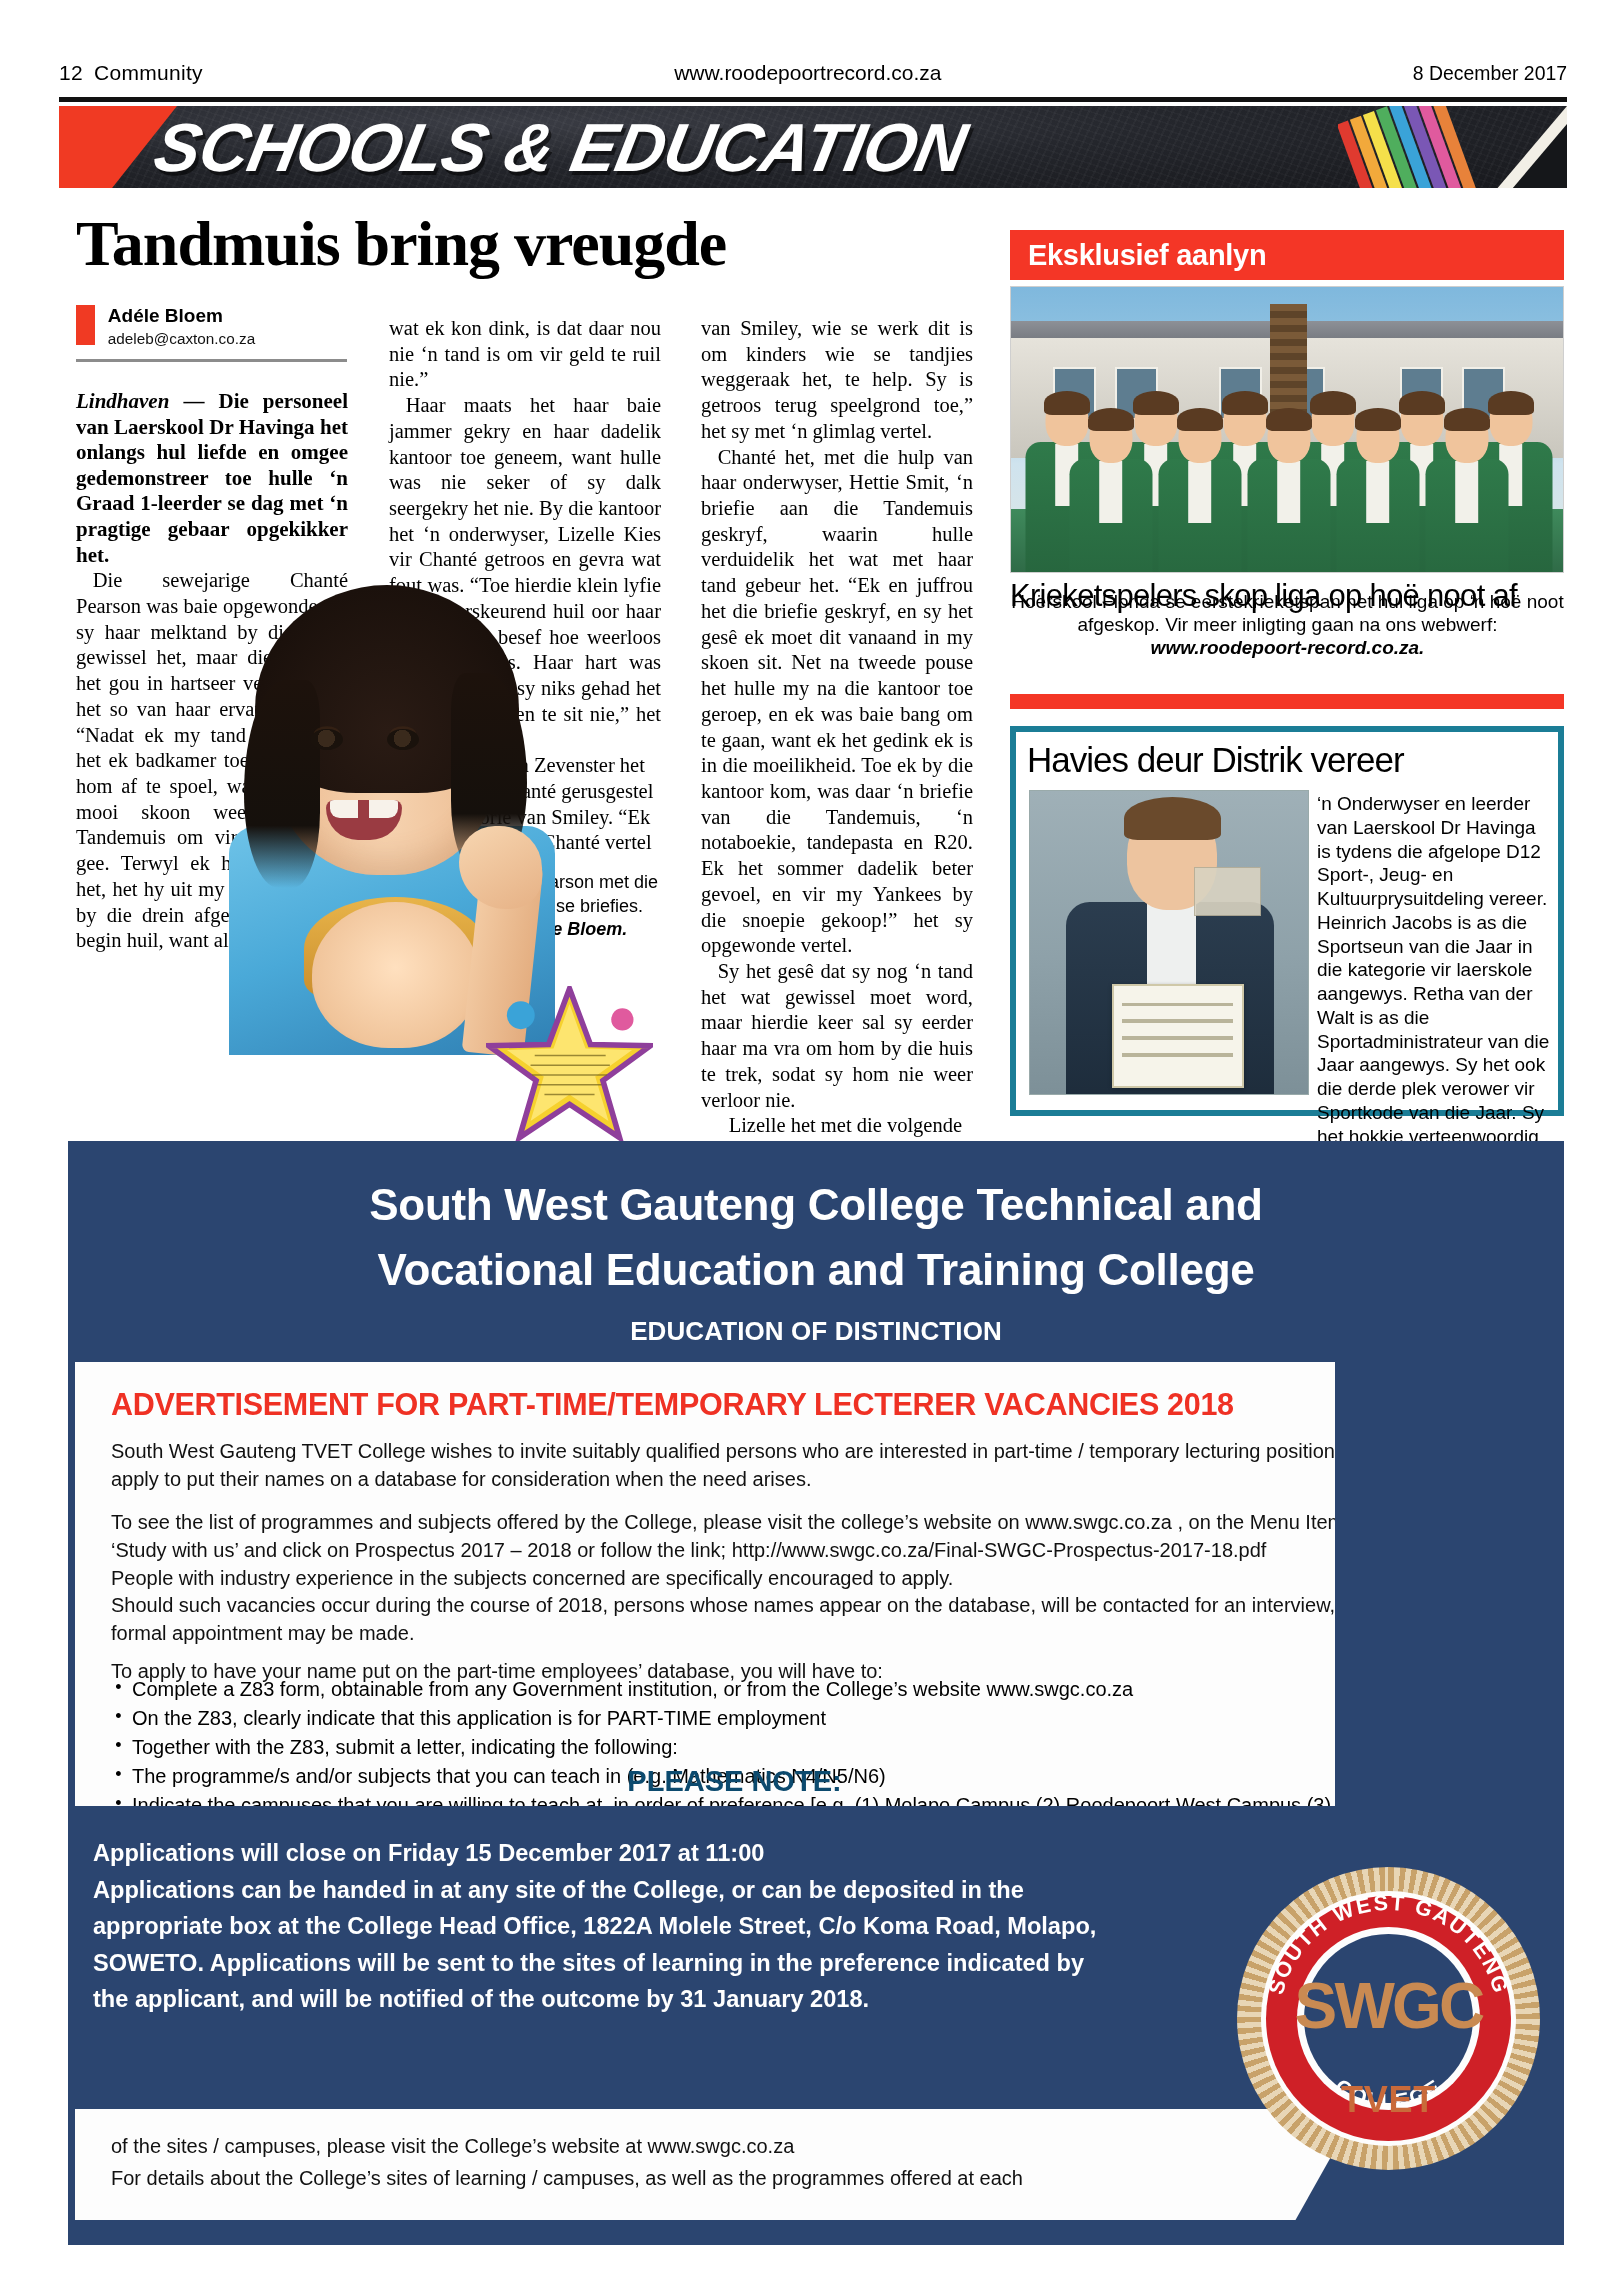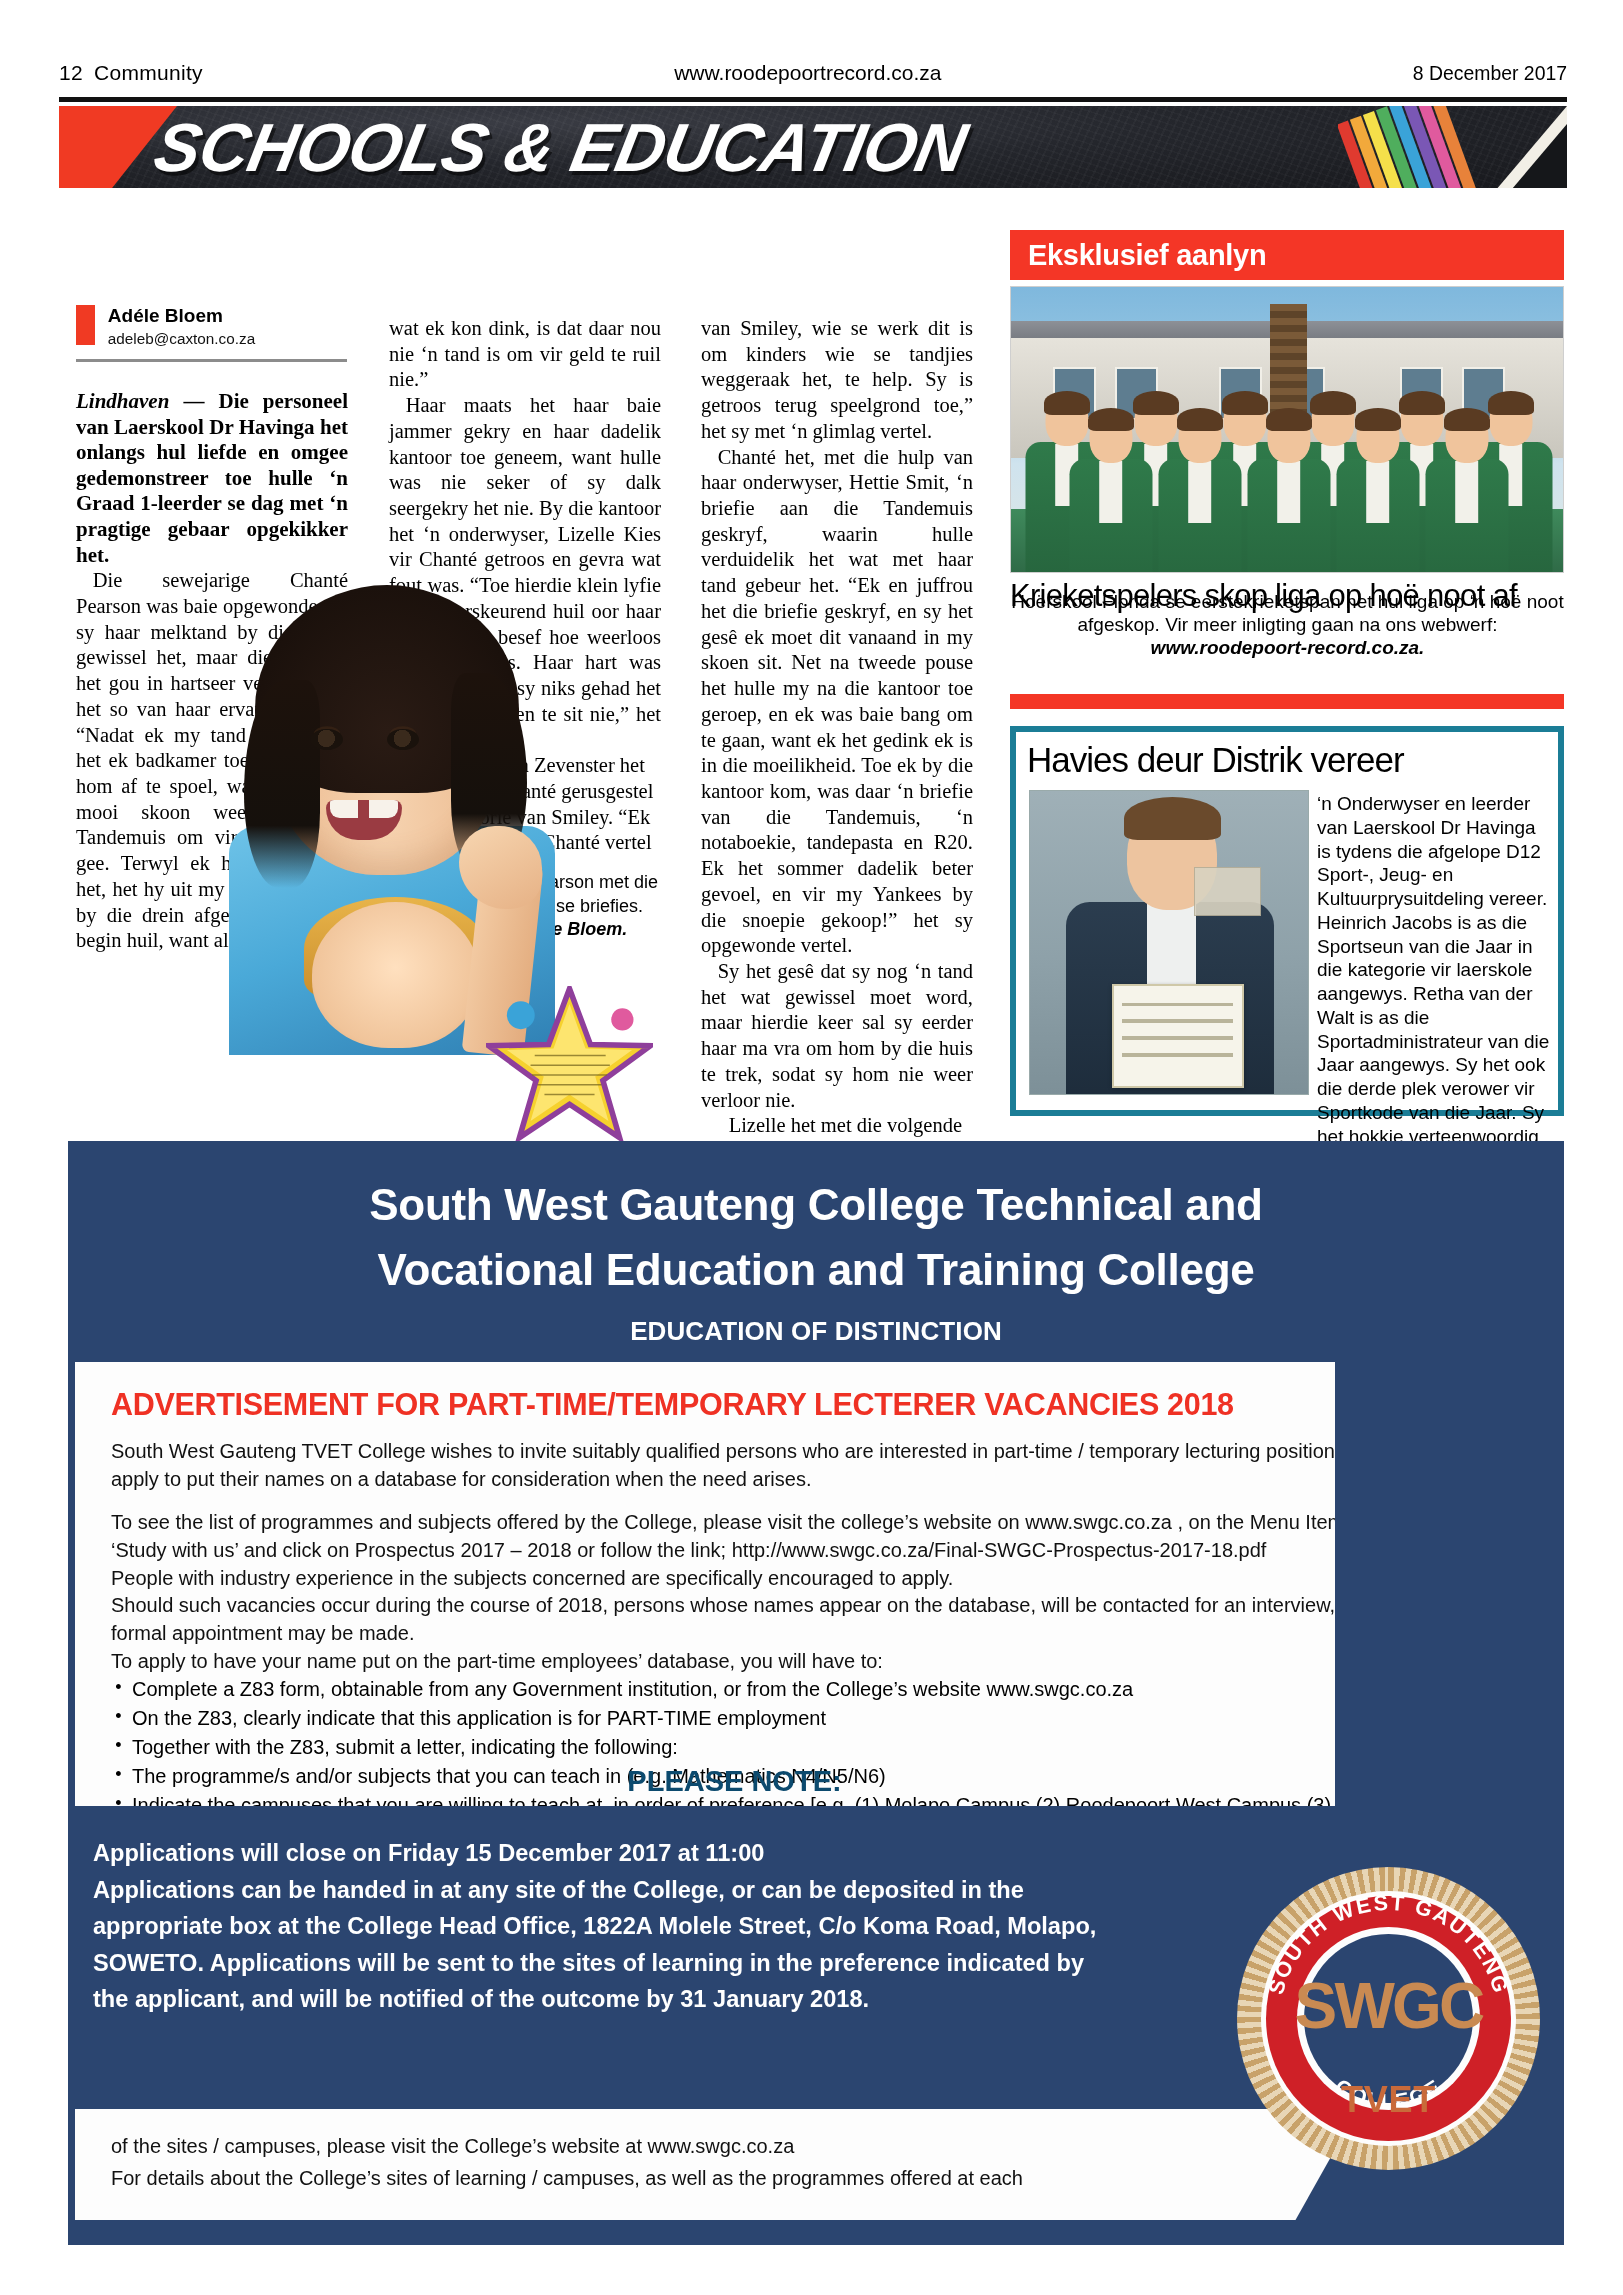--- a/index.html
+++ b/index.html
@@ -413,20 +413,21 @@
           <rect x="120" y="-30" width="17" height="170" fill="#7a57b5"></rect>
           <rect x="140" y="-30" width="17" height="170" fill="#e05a9e"></rect>
           <rect x="160" y="-30" width="17" height="170" fill="#e8823a"></rect>
         </g>
         <polygon points="230,118 330,0 330,118" fill="#f2efe6"></polygon>
         <polygon points="252,118 330,26 330,118" fill="#15171a"></polygon>
       </svg>
     </div>
   </div>
 
+  <div class="headline">Tandmuis bring vreugde</div>
 
   <div class="byline">
     <span class="redmark"></span>
     <span class="btxt">
       <span class="bname">Adéle Bloem</span><br>
       <span class="bmail">adeleb@caxton.co.za</span>
     </span>
     <div class="bline"></div>
   </div>
 
@@ -596,21 +597,21 @@
     <div class="adH2">Vocational Education and Training College</div>
     <div class="adSub">EDUCATION OF DISTINCTION</div>
 
     <div class="adWhite">
       <div class="adTitleRed">ADVERTISEMENT FOR PART-TIME/TEMPORARY LECTERER VACANCIES 2018</div>
       <div class="adP" style="left:36px; top:76px; width:1388px;">South West Gauteng TVET College wishes to invite suitably qualified persons who are interested in part-time / temporary lecturing positions at the College to apply to put their names on a database for consideration when the need arises.</div>
       <div class="adP" style="left:36px; top:147px; width:1402px;">To see the list of programmes and subjects offered by the  College, please visit the college’s website on www.swgc.co.za , on the Menu Items, click</div>
       <div class="adP" style="left:36px; top:175px; width:1402px;">‘Study with us’ and click on Prospectus 2017 – 2018 or follow the link; http://www.swgc.co.za/Final-SWGC-Prospectus-2017-18.pdf</div>
       <div class="adP" style="left:36px; top:203px; width:1402px;">People with industry experience in the subjects concerned are specifically encouraged to apply.</div>
       <div class="adP" style="left:36px; top:230px; width:1402px;">Should such vacancies occur during the course of 2018, persons whose names appear on the database, will be contacted for an interview, after which a formal appointment may be made.</div>
-      <div class="adP" style="left:36px; top:286px; width:1402px;">To apply to have your name put on the part-time employees’ database, you will have to:</div>
+      <div class="adP" style="left:36px; top:296px; width:1402px;">To apply to have your name put on the part-time employees’ database, you will have to:</div>
       <ul class="adBullets" style="top:314px;">
         <li>Complete a Z83 form, obtainable from any Government institution, or from the College’s website www.swgc.co.za</li>
         <li>On the Z83, clearly indicate that this application is for PART-TIME employment</li>
         <li>Together with the Z83, submit a letter, indicating the following:</li>
         <li>The programme/s and/or subjects that you can teach in (e.g. Mathematics N4/N5/N6)</li>
         <li>Indicate the campuses that you are willing to teach at, in order of preference [e.g. (1) Molapo Campus (2) Roodepoort West Campus (3) Dobsonville Campus]</li>
         <li>Indicate the days and time slots that you will be available to teach in [e.g. Mondays to Fridays 16:00 to 18:00; Saturdays 09:00 to 13:00]</li>
       </ul>
       <div class="pleaseNote" style="top:403px;">PLEASE NOTE:</div>
     </div>

